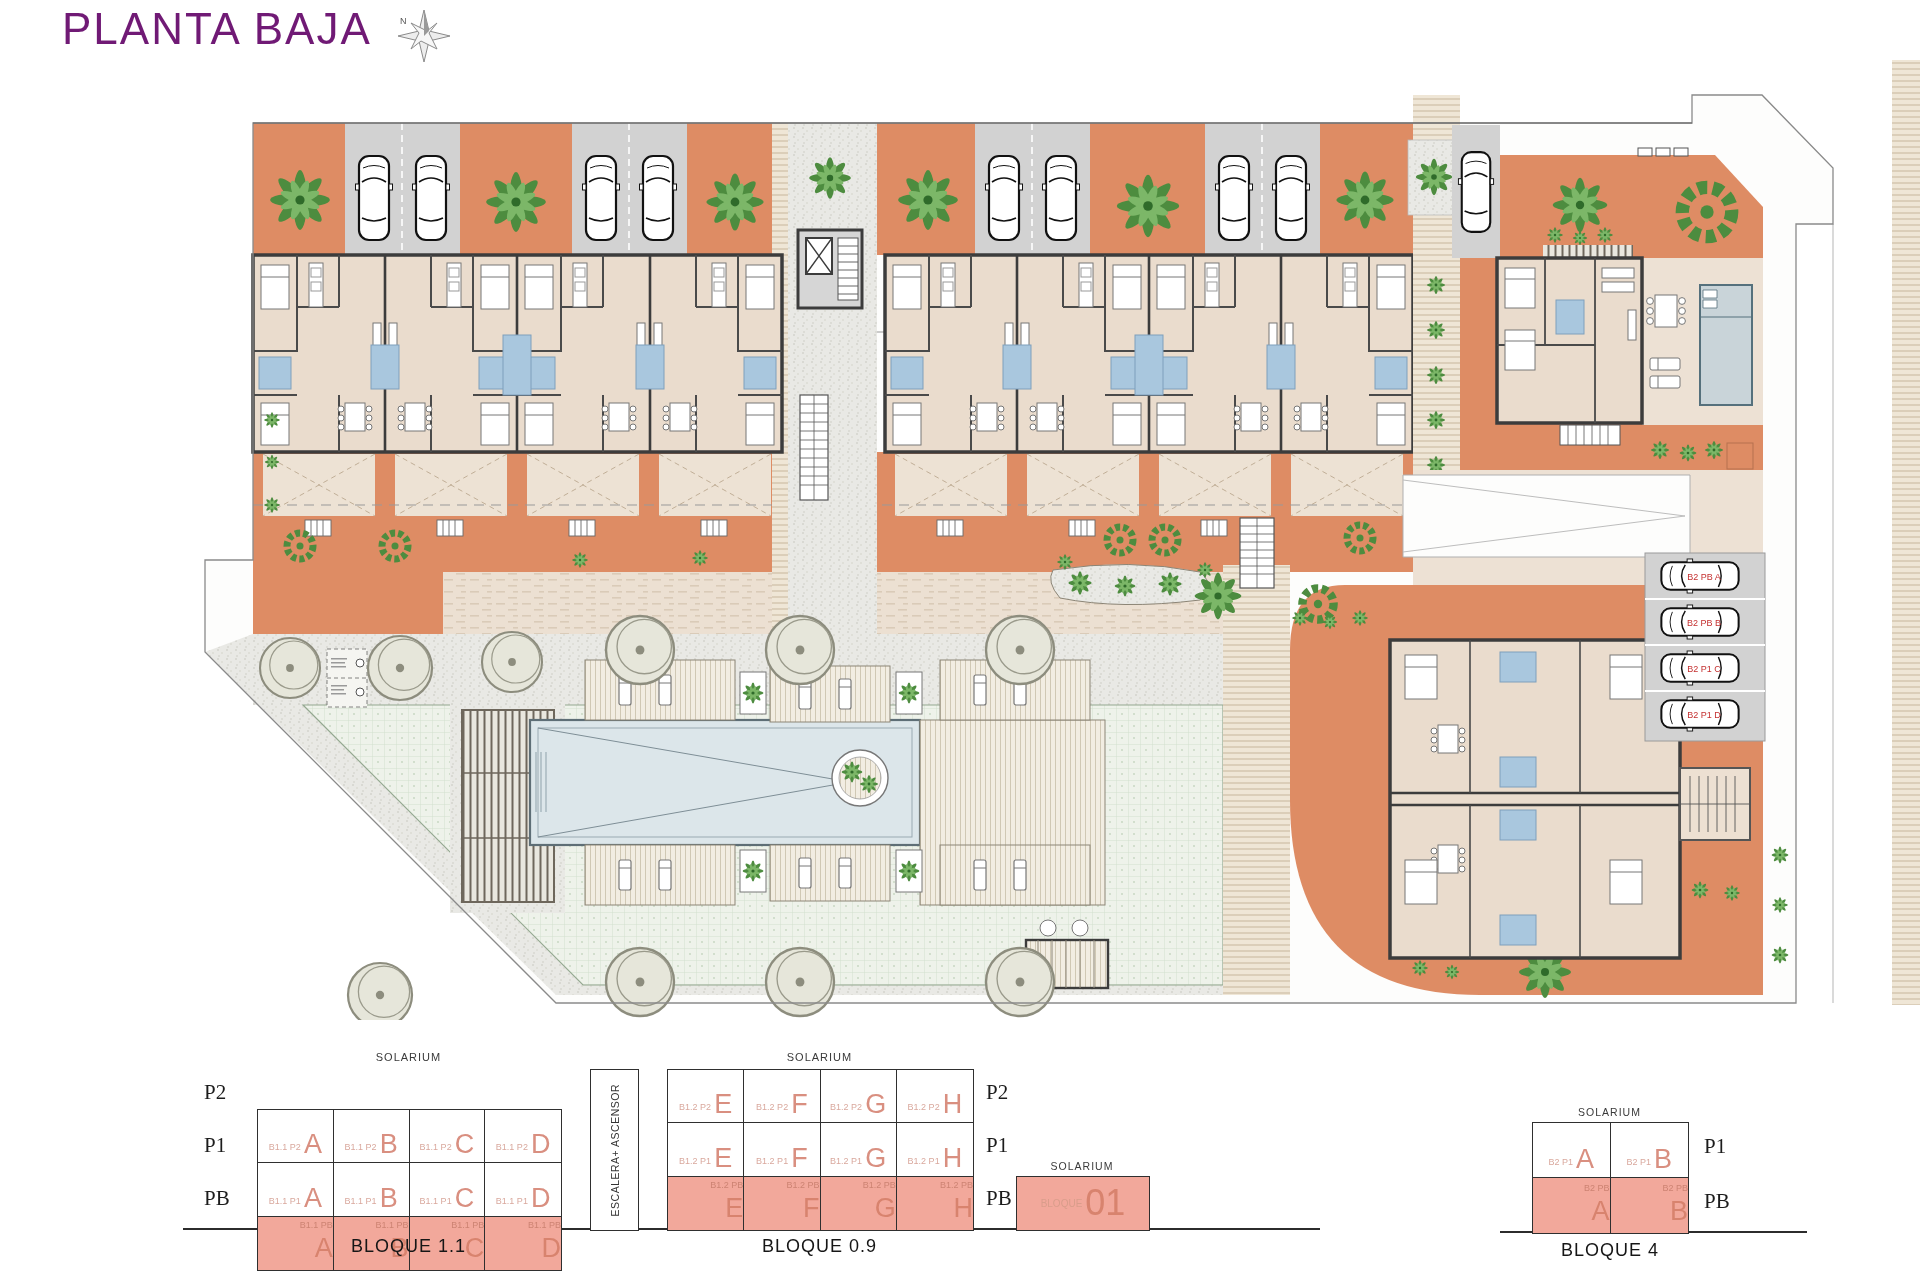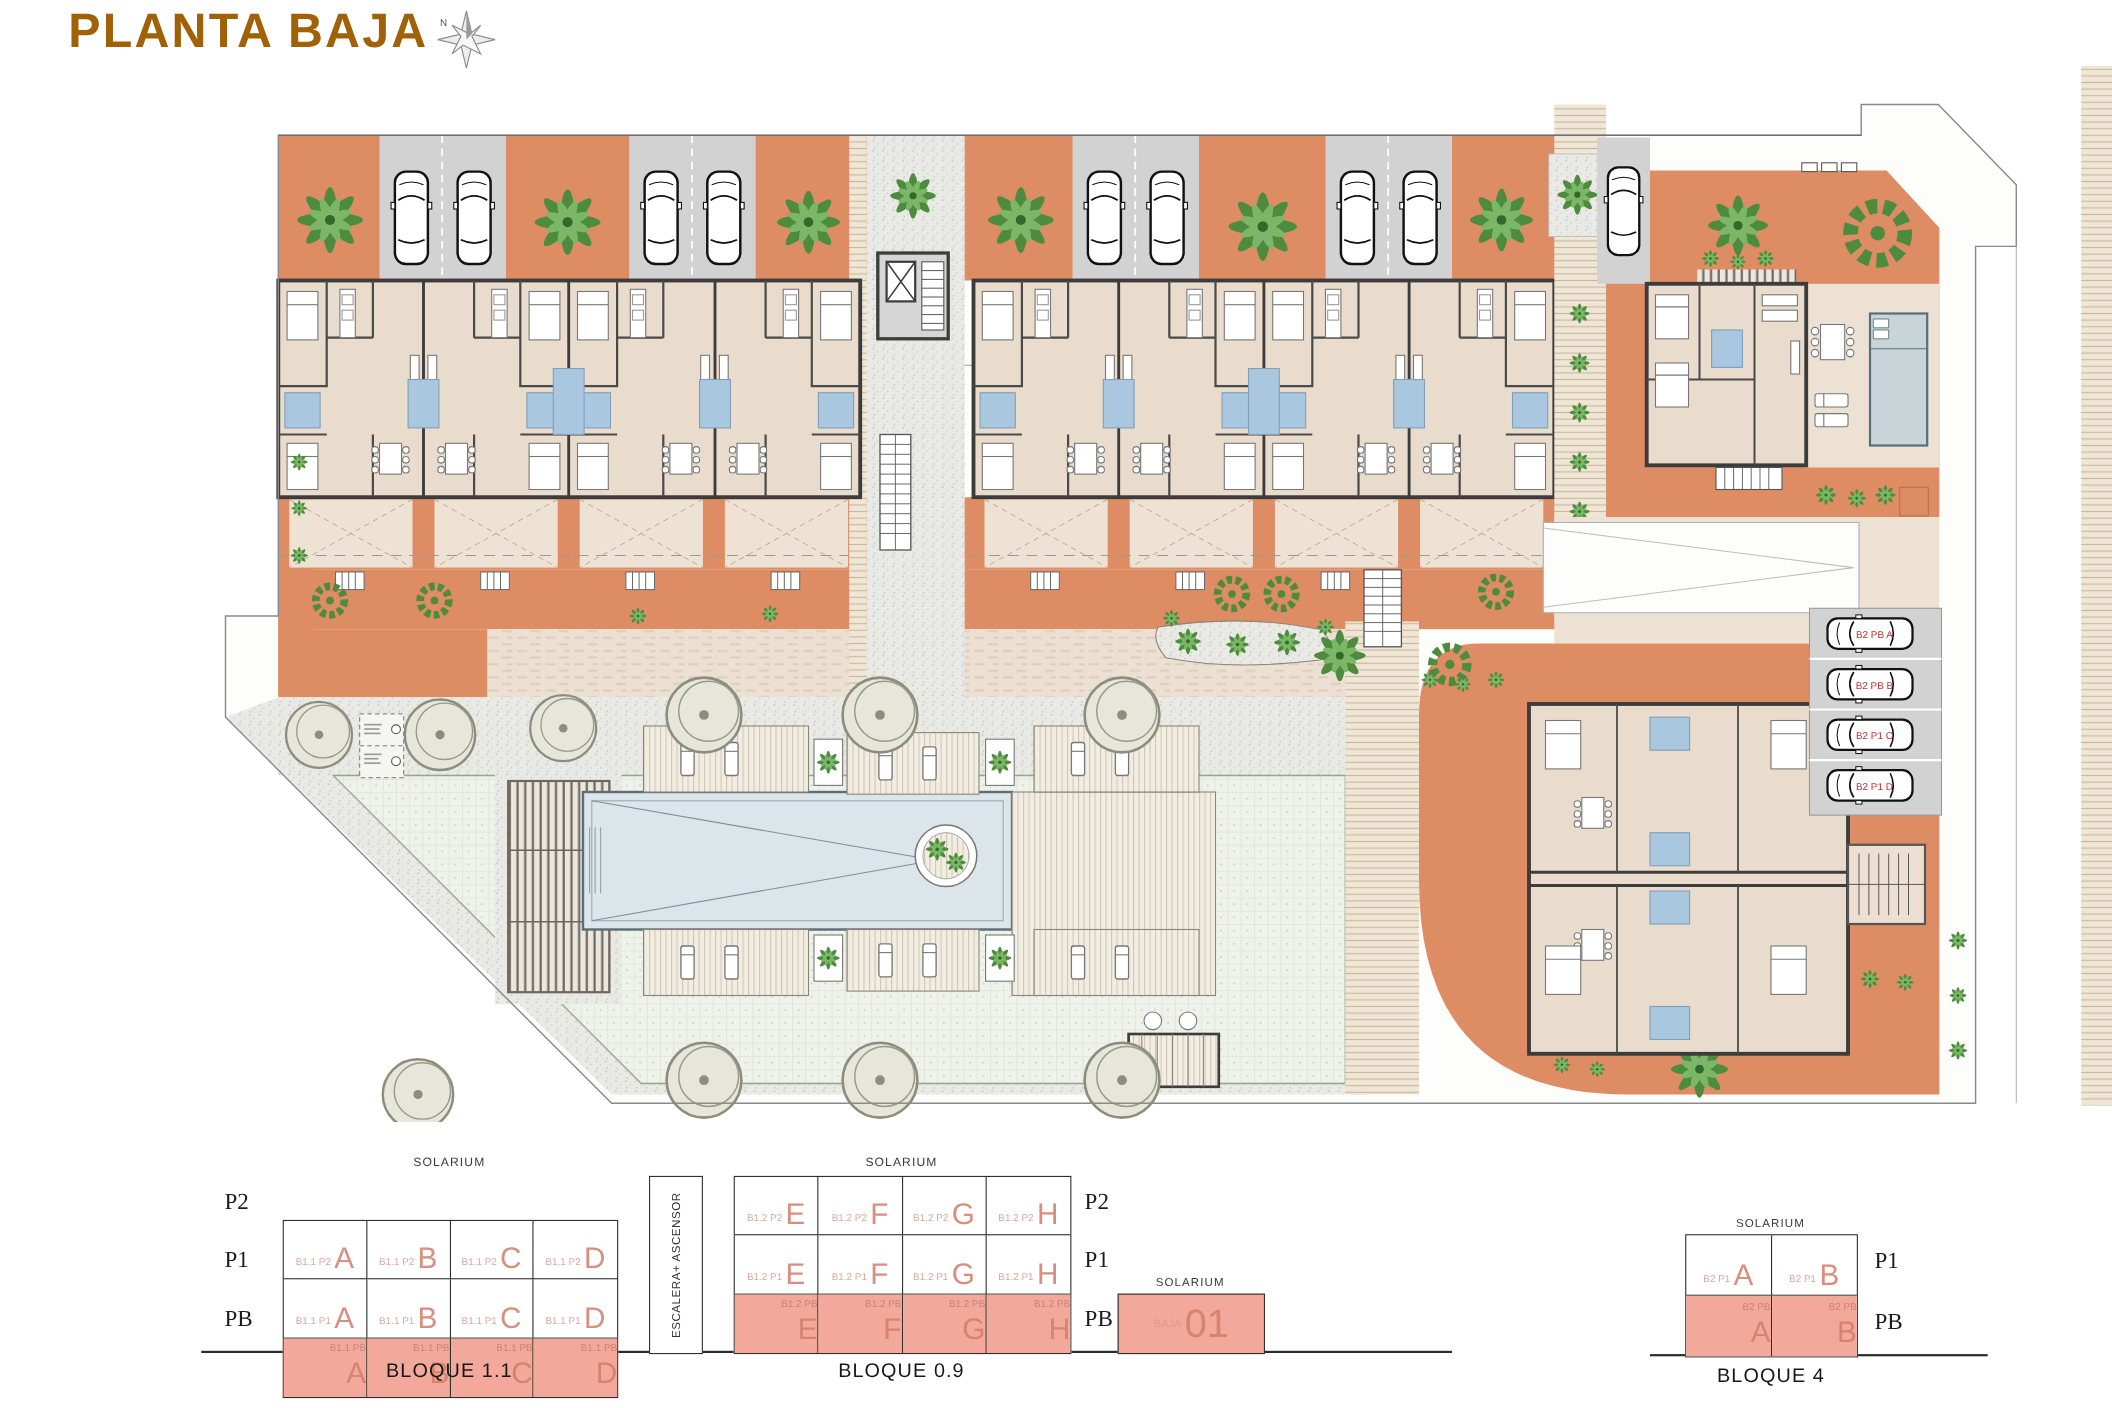--- a/index.html
+++ b/index.html
@@ -1,18 +1,18 @@
 <!DOCTYPE html>
 <html><head>
 <meta charset="utf-8">
 <style>
   html,body{margin:0;padding:0;background:#fff;}
   body{width:1920px;height:1280px;position:relative;font-family:"Liberation Sans",sans-serif;overflow:hidden;}
   .abs{position:absolute;}
-  #plan-title{left:62px;top:4px;font-size:44px;letter-spacing:2px;color:#a16207;font-weight:700;}
+  #plan-title{left:62px;top:4px;font-size:44px;letter-spacing:2px;color:#701a75;font-weight:400;}
   svg.plan{position:absolute;left:0;top:0;}
   
   .ltable{position:absolute;display:grid;border:1.4px solid #2f2f2f;background:#fff;}
   .lcell{border-right:1px solid #2f2f2f;border-bottom:1px solid #2f2f2f;display:flex;align-items:flex-end;justify-content:center;gap:3px;padding-bottom:6px;overflow:hidden;}
   .lcell:nth-child(4n){border-right:none;}
   .b2c:nth-child(2n){border-right:none;}
   .lrow-last{border-bottom:none;flex-direction:column;}
   .code{font-size:9px;color:#d9a89d;margin-bottom:4px;white-space:nowrap;}
   .letter{font-size:27px;color:#d98f80;line-height:0.85;}
   .pbcell{background:#f2a89b;}
@@ -669,21 +669,21 @@
       <span class="letter">H</span>
     </div>
 </div>
 <div class="rowlab" style="left:986px;top:1080px;">P2</div>
 <div class="rowlab" style="left:986px;top:1133px;">P1</div>
 <div class="rowlab" style="left:986px;top:1186px;">PB</div>
 <div class="btitle" style="left:667px;top:1236px;width:305px;">BLOQUE 0.9</div>
 
 <div class="solarium" style="left:1016px;top:1160px;width:132px;font-size:10.5px;">SOLARIUM</div>
 <div id="villa-box" style="left:1016px;top:1176px;width:132px;height:53px;">
-  <span class="code">BAJA</span>
+  <span class="code">BLOQUE</span>
     <span class="letter">01</span>
 </div>
 
 <div class="solarium" style="left:1532px;top:1106px;width:155px;font-size:10.5px;">SOLARIUM</div>
 <div class="ltable" style="left:1532px;top:1122px;width:155px;height:110px;grid-template-columns:repeat(2,1fr);grid-template-rows:repeat(2,1fr);">
   <div class="lcell b2c">
       <span class="code">B2 P1</span>
       <span class="letter">A</span>
     </div>
   <div class="lcell b2c">

